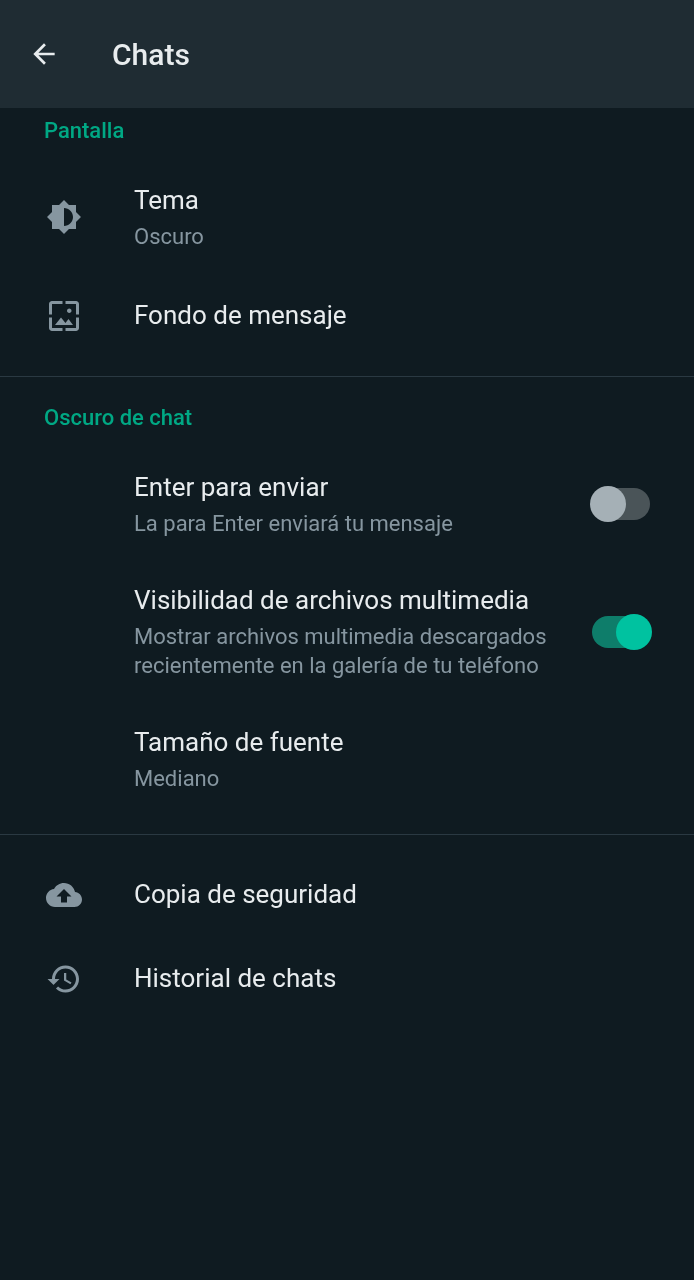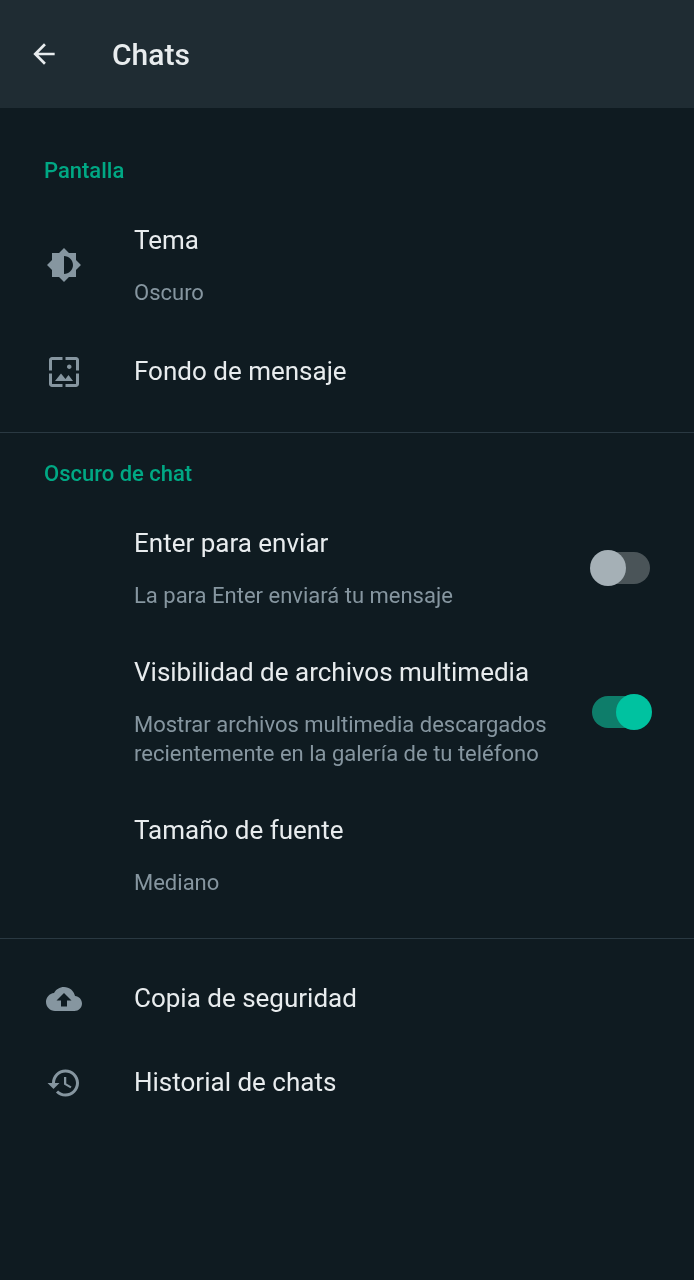--- a/index.html
+++ b/index.html
@@ -29,21 +29,20 @@
       align-items: center;
       justify-content: center;
       margin-right: 48px;
     }
     .header-title {
       font-size: 30px;
       font-weight: 500;
       color: #e8ecee;
     }
     .content {
-      padding-top: 40px;
     }
     .section-header {
       color: #00a884;
       font-size: 22px;
       font-weight: 500;
       padding: 10px 44px 18px;
     }
     .setting-item {
       display: flex;
       align-items: center;
@@ -68,21 +67,21 @@
       flex-direction: column;
     }
     .setting-title {
       font-size: 26px;
       color: #e8ecee;
       line-height: 1.35;
     }
     .setting-subtitle {
       font-size: 22px;
       color: #8696a0;
-      margin-top: 20px;
+      margin-top: 4px;
       line-height: 1.35;
     }
     .toggle {
       width: 58px;
       height: 32px;
       border-radius: 16px;
       position: relative;
       flex-shrink: 0;
       margin-left: 16px;
     }

